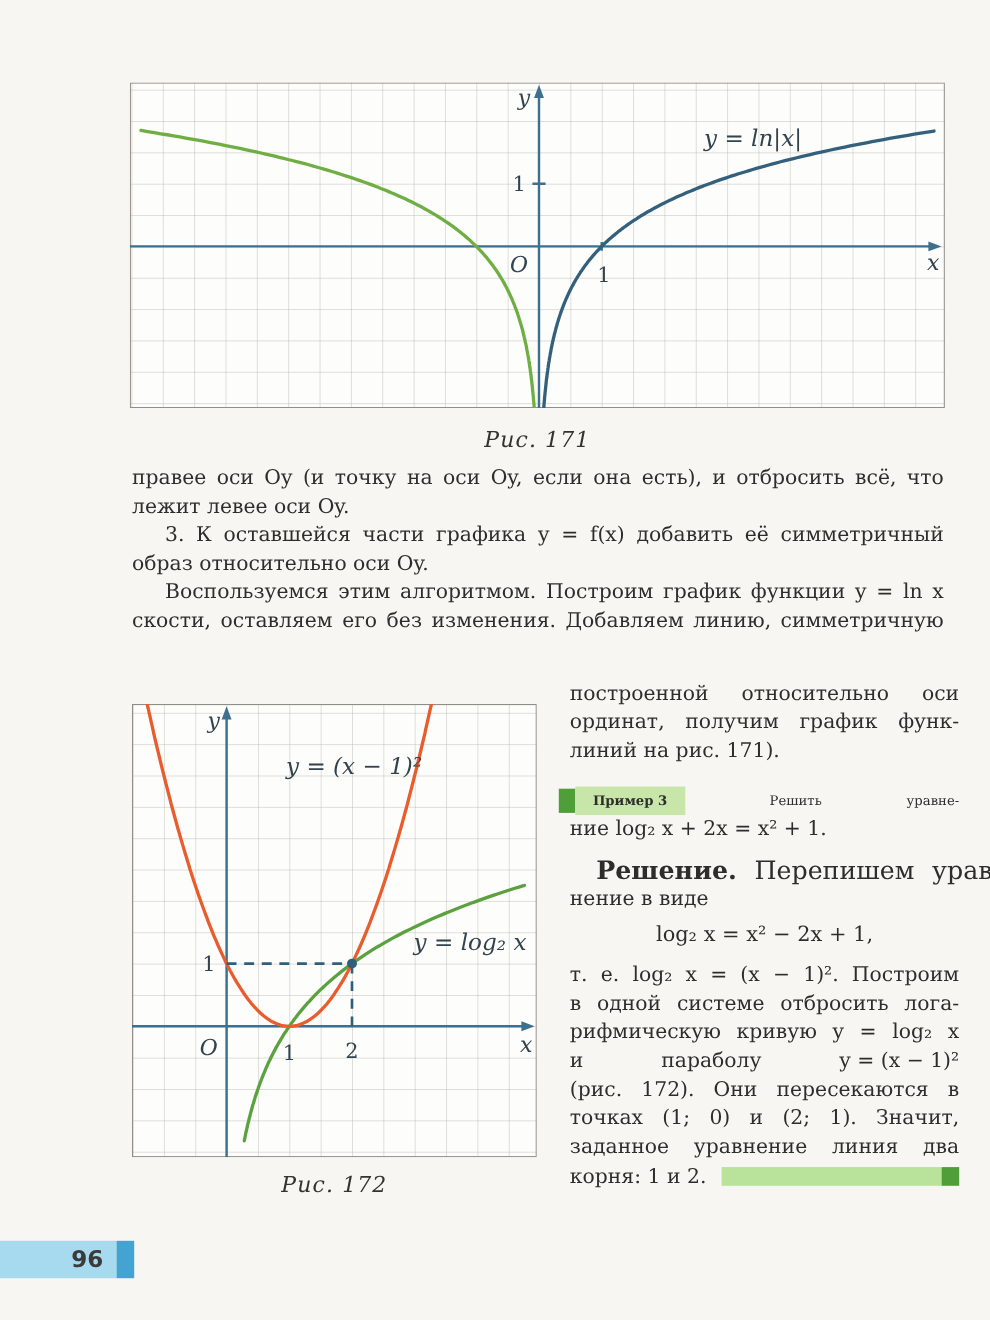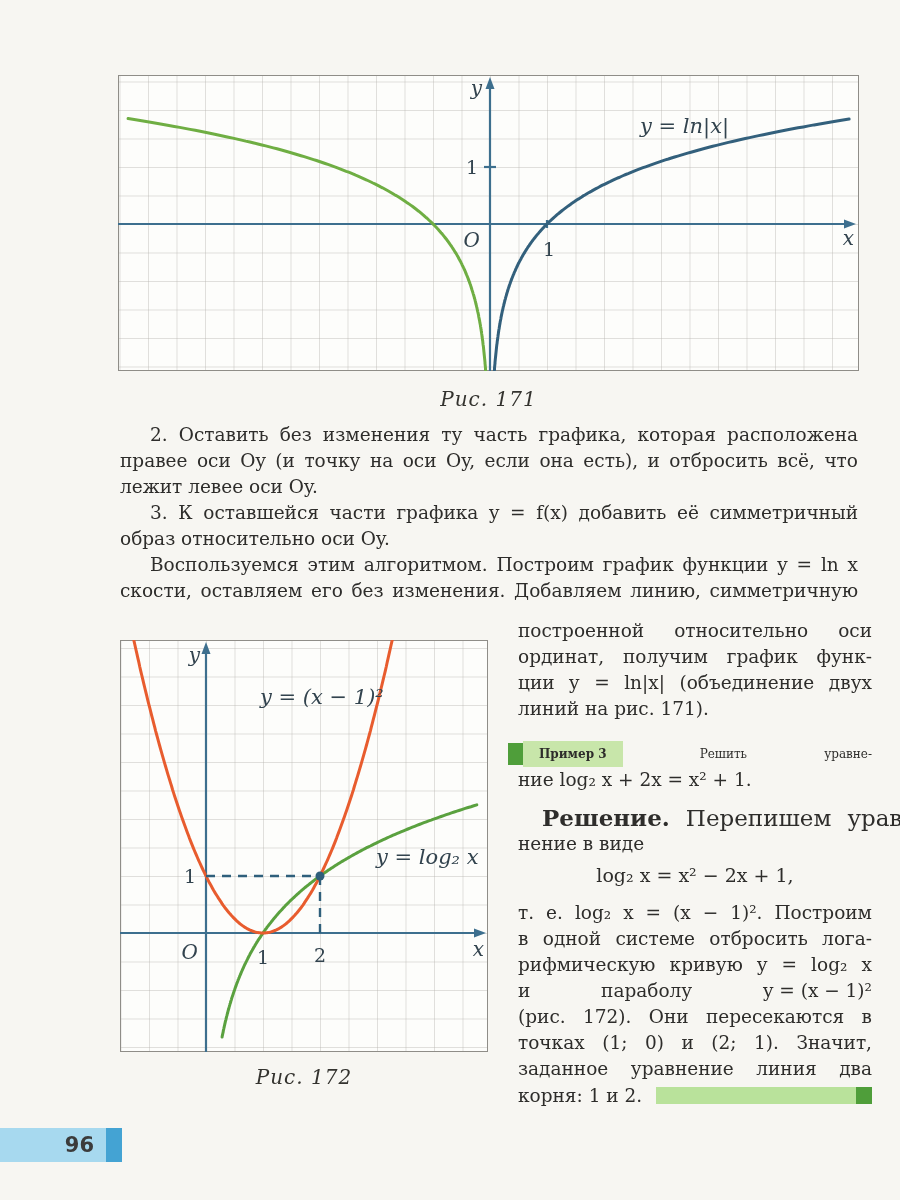--- a/index.html
+++ b/index.html
@@ -89,21 +89,20 @@
     <text class="ital end" x="364" y="20">y</text>
     <text class="ital end" x="736" y="170">x</text>
     <text class="ital end" x="362" y="172">O</text>
     <text class="num end" x="360" y="99">1</text>
     <text class="num mid" x="431" y="181">1</text>
     <text class="clabel" x="522" y="58">y = ln|x|</text>
   </svg>
   <div class="caption" style="left:118px; top:386px; width:741px;">Рис. 171</div>
 
   <div class="main-text">
-    <div class="tline jl ind">2. Оставить без изменения ту часть графика, которая расположена</div>
     <div class="tline jl">правее оси Oy (и точку на оси Oy, если она есть), и отбросить всё, что</div>
     <div class="tline">лежит левее оси Oy.</div>
     <div class="tline jl ind">3. К оставшейся части графика y = f(x) добавить её симметричный</div>
     <div class="tline">образ относительно оси Oy.</div>
     <div class="tline jl ind">Воспользуемся этим алгоритмом. Построим график функции y = ln x</div>
     <div class="tline jl">скости, оставляем его без изменения. Добавляем линию, симметричную</div>
   </div>
 
   <svg class="fig" style="left:120px; top:640px;" width="368" height="412" viewBox="0 0 368 412">
     <defs>
@@ -136,21 +135,20 @@
     <text class="num mid" x="143" y="324">1</text>
     <text class="num mid" x="200" y="322">2</text>
     <text class="clabel" x="140" y="64">y = (x − 1)²</text>
     <text class="clabel" x="256" y="224">y = log₂ x</text>
   </svg>
   <div class="caption" style="left:120px; top:1064px; width:368px;">Рис. 172</div>
 
   <div class="right-col">
     <div class="tline jl">построенной относительно оси</div>
     <div class="tline jl">ординат, получим график функ-</div>
-    <div class="tline jl">ции y = ln|x| (объединение двух</div>
     <div class="tline">линий на рис. 171).</div>
 
     <div class="example-row">
       <span class="ex-head">
         <span class="marker-sq" style="background:#4f9e3a;"></span>
         <span class="ex-label" style="background:#c8e6aa;">Пример 3</span>
       </span>
       <span>Решить</span>
       <span>уравне-</span>
     </div>

